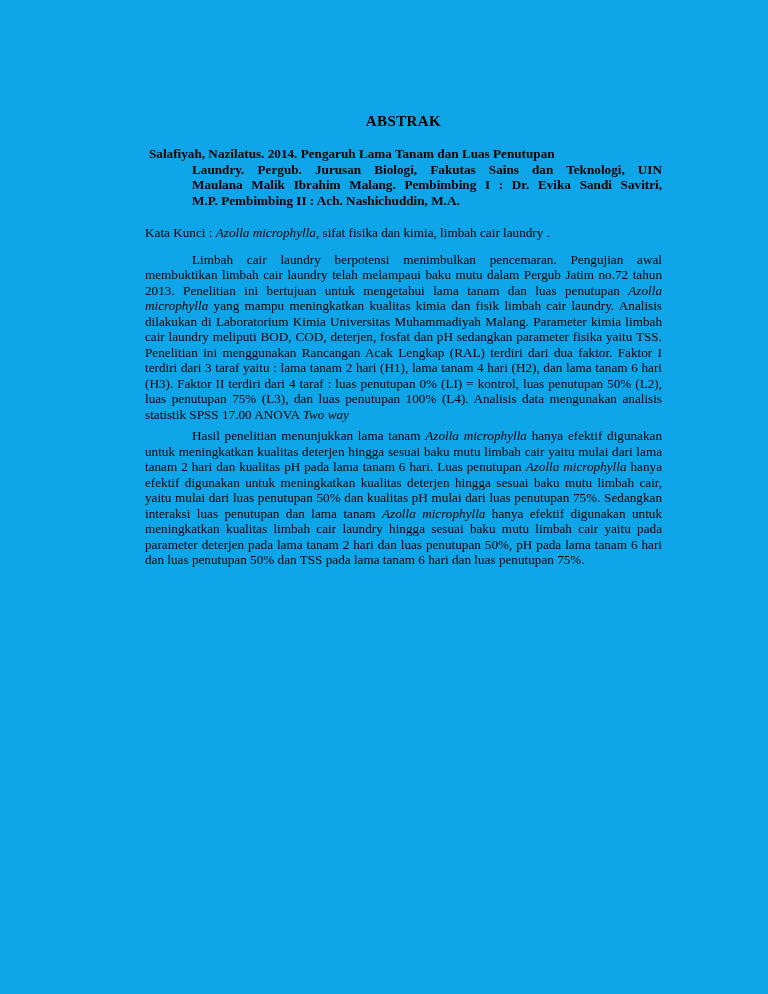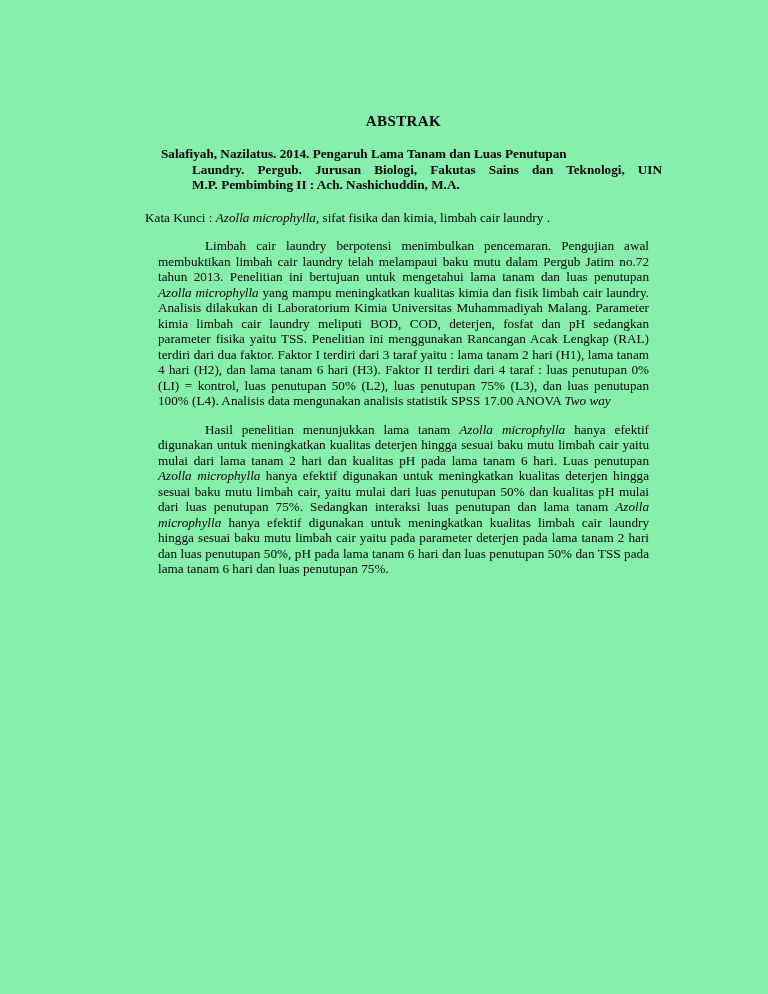--- a/index.html
+++ b/index.html
@@ -5,21 +5,21 @@
   html, body {
     margin: 0;
     padding: 0;
     background: #ffffff;
   }
   .page {
     position: relative;
     width: 768px;
     height: 994px;
     margin: 0 auto;
-    background: #86efac;
+    background: #0ea5e9;
     color: #000000;
     font-family: "Liberation Serif", "DejaVu Serif", serif;
     font-size: 13.2px;
     line-height: 15.5px;
     box-sizing: border-box;
     padding: 111px 106px 0 145px;
     overflow: hidden;
   }
   .title {
     font-size: 15px;
@@ -32,54 +32,55 @@
   .citation {
     margin: 0 0 17px 0;
   }
   .citation-line {
     font-weight: bold;
     margin-left: 47px;
     text-align: justify;
     text-align-last: justify;
   }
   .citation-line:first-child {
-    margin-left: 16px;
+    margin-left: 4px;
     text-align: left;
     text-align-last: left;
   }
   .citation-line:last-child {
     text-align: center;
     text-align-last: left;
   }
   .keywords {
     margin: 16px 0 11px 0;
     text-align: left;
   }
   .para {
-    margin: 13px;
+    margin: 0;
     text-align: justify;
     text-indent: 47px;
   }
   .para + .para {
     margin-top: 6px;
   }
   .seg-normal      { font-weight: normal; font-style: normal; }
   .seg-bold        { font-weight: bold;   font-style: normal; }
   .seg-italic      { font-weight: normal; font-style: italic; }
   .seg-bold-italic { font-weight: bold;   font-style: italic; }
 </style>
 </head>
 <body>
 
 <div class="page">
   <h1 class="title">ABSTRAK</h1>
 
   <div class="citation">
       <div class="citation-line"><span class="seg-bold">Salafiyah, Nazilatus. 2014. Pengaruh Lama Tanam dan Luas Penutupan</span></div>
       <div class="citation-line"><span class="seg-bold">Laundry. Pergub. Jurusan Biologi, Fakutas Sains dan Teknologi, UIN</span></div>
+      <div class="citation-line"><span class="seg-bold">Maulana Malik Ibrahim Malang. Pembimbing I : Dr. Evika Sandi Savitri,</span></div>
       <div class="citation-line"><span class="seg-bold">M.P. Pembimbing II : Ach. Nashichuddin, M.A.</span></div>
     </div>
 
   <p class="keywords"><span class="seg-normal">Kata Kunci : </span><span class="seg-italic">Azolla microphylla,</span><span class="seg-normal"> sifat fisika dan kimia, limbah cair laundry .</span></p>
 
   <p class="para"><span class="seg-normal">Limbah cair laundry berpotensi menimbulkan pencemaran. Pengujian awal membuktikan limbah cair laundry telah melampaui baku mutu dalam Pergub Jatim no.72 tahun 2013. Penelitian ini bertujuan untuk mengetahui lama tanam dan luas penutupan </span><span class="seg-italic">Azolla microphylla</span><span class="seg-normal"> yang mampu meningkatkan kualitas kimia dan fisik limbah cair laundry. Analisis dilakukan di Laboratorium Kimia Universitas Muhammadiyah Malang. Parameter kimia limbah cair laundry meliputi BOD, COD, deterjen, fosfat dan pH sedangkan parameter fisika yaitu TSS. Penelitian ini menggunakan Rancangan Acak Lengkap (RAL) terdiri dari dua faktor. Faktor I terdiri dari 3 taraf yaitu : lama tanam 2 hari (H1), lama tanam 4 hari (H2), dan lama tanam 6 hari (H3). Faktor II terdiri dari 4 taraf : luas penutupan 0% (LI) = kontrol, luas penutupan 50% (L2), luas penutupan 75% (L3), dan luas penutupan 100% (L4). Analisis data mengunakan analisis statistik SPSS 17.00 ANOVA </span><span class="seg-italic">Two way</span></p>
 
   <p class="para"><span class="seg-normal">Hasil penelitian menunjukkan lama tanam </span><span class="seg-italic">Azolla microphylla</span><span class="seg-normal"> hanya efektif digunakan untuk meningkatkan kualitas deterjen hingga sesuai baku mutu limbah cair yaitu mulai dari lama tanam 2 hari dan kualitas pH pada lama tanam 6 hari. Luas penutupan </span><span class="seg-italic">Azolla microphylla</span><span class="seg-normal"> hanya efektif digunakan untuk meningkatkan kualitas deterjen hingga sesuai baku mutu limbah cair, yaitu mulai dari luas penutupan 50% dan kualitas pH mulai dari luas penutupan 75%. Sedangkan interaksi luas penutupan dan lama tanam </span><span class="seg-italic">Azolla microphylla</span><span class="seg-normal"> hanya efektif digunakan untuk meningkatkan kualitas limbah cair laundry hingga sesuai baku mutu limbah cair yaitu pada parameter deterjen pada lama tanam 2 hari dan luas penutupan 50%, pH pada lama tanam 6 hari dan luas penutupan 50% dan TSS pada lama tanam 6 hari dan luas penutupan 75%.</span></p>
 </div>
 

